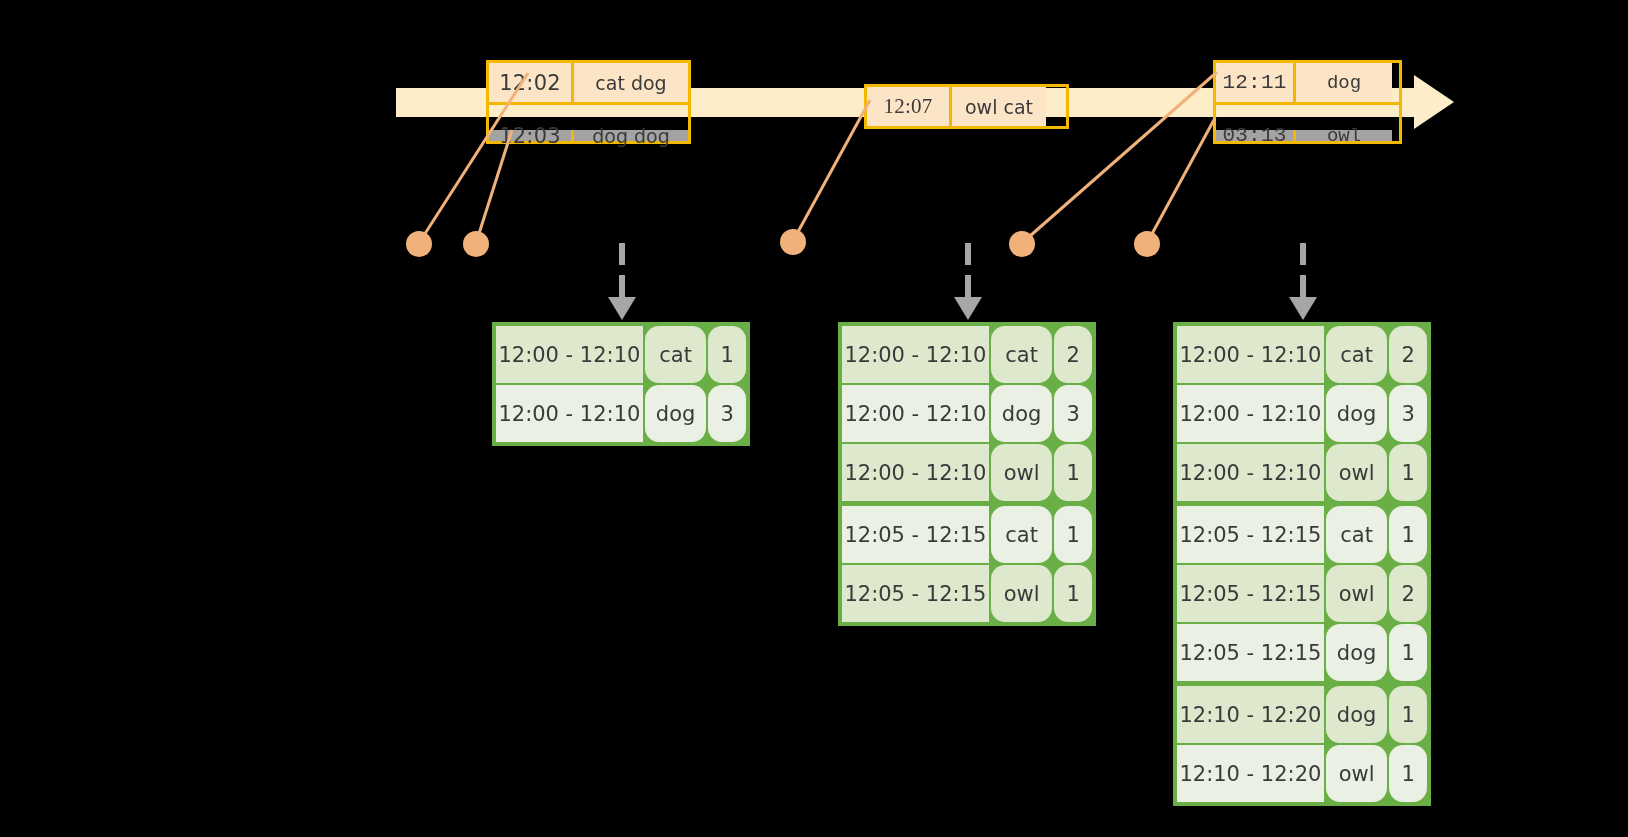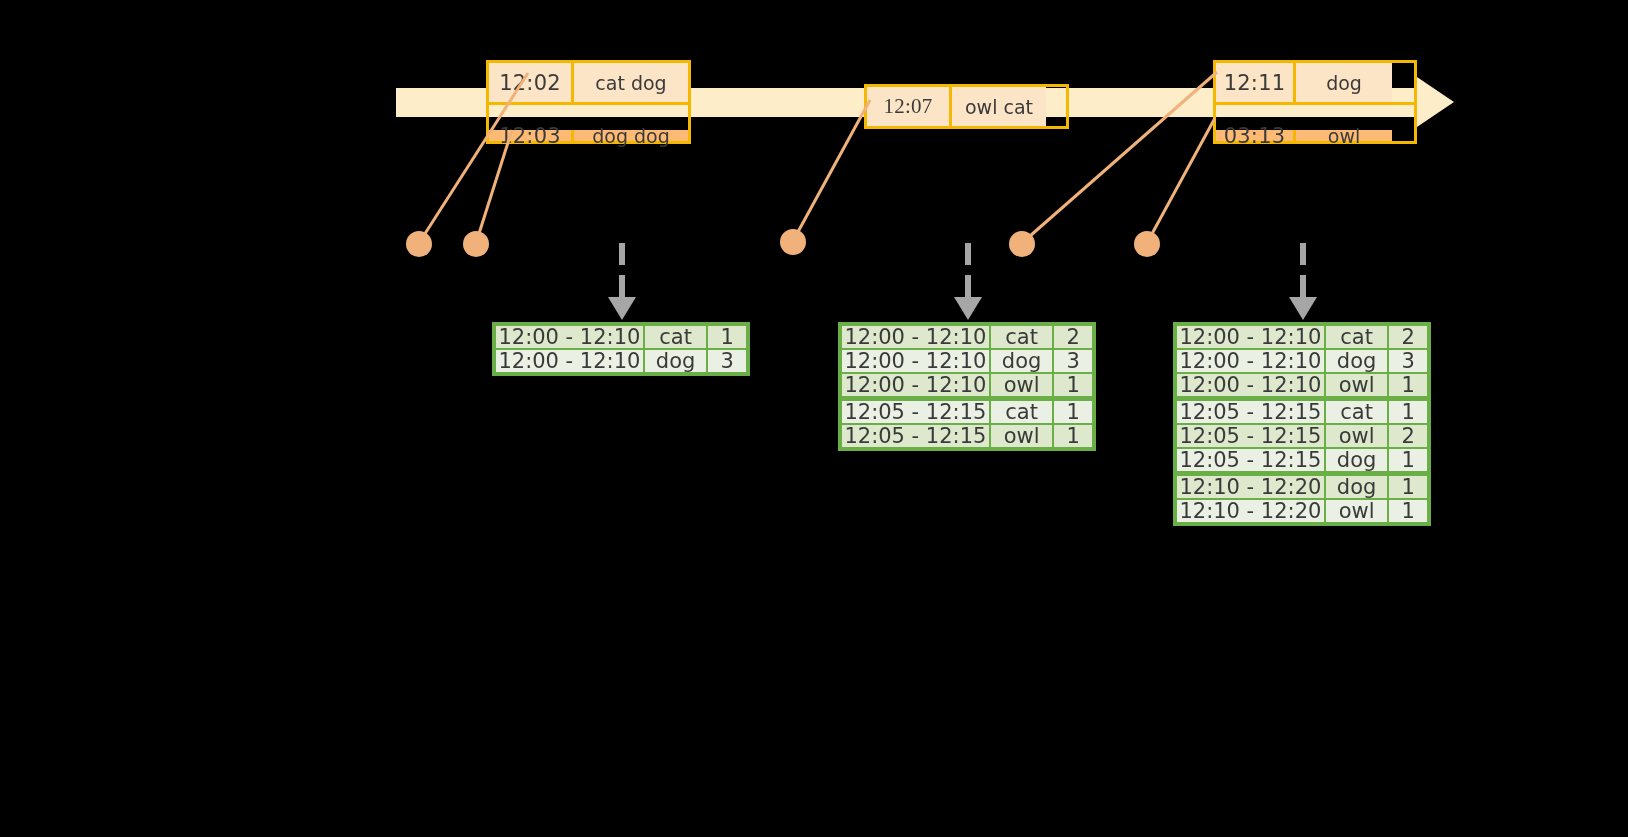--- a/index.html
+++ b/index.html
@@ -29,49 +29,49 @@
   .evt-row .time{
     display:flex;align-items:center;justify-content:center;
     border-right:3px solid #f5b800;box-sizing:border-box;
     font-size:21px;letter-spacing:.2px;
   }
   .evt-row .words{
     display:flex;align-items:center;justify-content:center;
     box-sizing:border-box;font-size:19px;
   }
   .shade-a .time,.shade-a .words{background:#fce4c7;}
-  .shade-b .time,.shade-b .words{background:#fdba74;margin-top:25px;}
+  .shade-b .time,.shade-b .words{background:#a3a3a3;margin-top:25px;}
 
   #evt-group-1{left:486px;top:60px;width:205px;}
   #evt-group-1 .time{width:85px;}
   #evt-group-1 .words{width:114px;}
 
   #evt-group-2{left:864px;top:84px;width:205px;}
   #evt-group-2 .time{width:85px;font-family:Liberation Serif, serif;}
   #evt-group-2 .words{width:94px;}
 
-  #evt-group-3{left:1213px;top:60px;width:204px;}
+  #evt-group-3{left:1213px;top:60px;width:189px;font-family:Liberation Mono, monospace;}
   #evt-group-3 .time{width:80px;}
   #evt-group-3 .words{width:96px;}
 
   
   #connectors{position:absolute;left:0;top:0;width:1628px;height:837px;}
 
   
   .result-table{
     position:absolute;border:4px solid #6aaf46;box-sizing:border-box;
     background:#6aaf46;
   }
-  .rt-row{display:flex;height:22px;box-sizing:border-box;}
+  .rt-row{display:flex;height:57px;box-sizing:border-box;}
   .rt-row + .rt-row{margin-top:2px;}
   .rt-row .c{
     display:flex;align-items:center;justify-content:center;
     box-sizing:border-box;font-size:21px;color:#3a3a3a;white-space:nowrap;
   }
-  .rt-row .c + .c{margin-left:2px;}
+  .rt-row .c + .c{margin-left:2px;border-radius:14px;}
   .row-a .c{background:#dde8cd;}
   .row-b .c{background:#eaf0e3;}
   .rt-row.grp-sep{margin-top:5px;}
 
   #table-1{left:492px;top:322px;width:258px;}
   #table-1 .c.win{width:148px;}
   #table-1 .c.word{width:62px;}
   #table-1 .c.cnt{width:38px;}
 
   #table-2{left:838px;top:322px;width:258px;}

